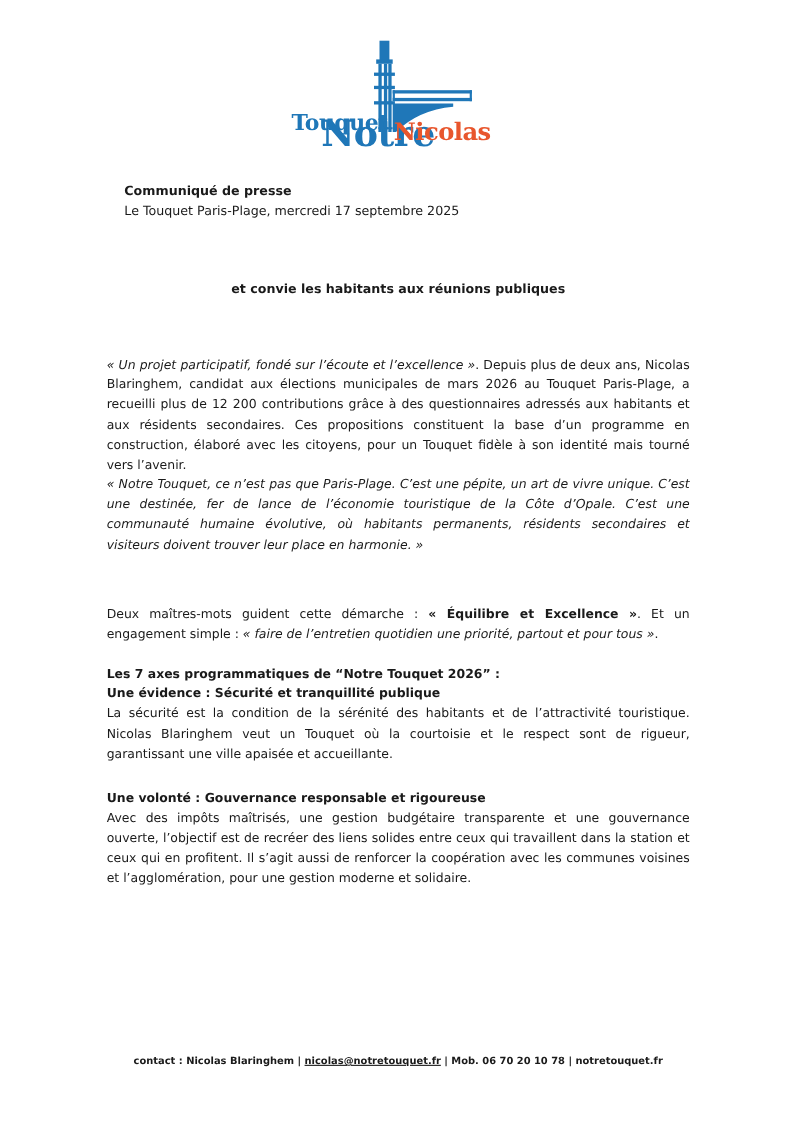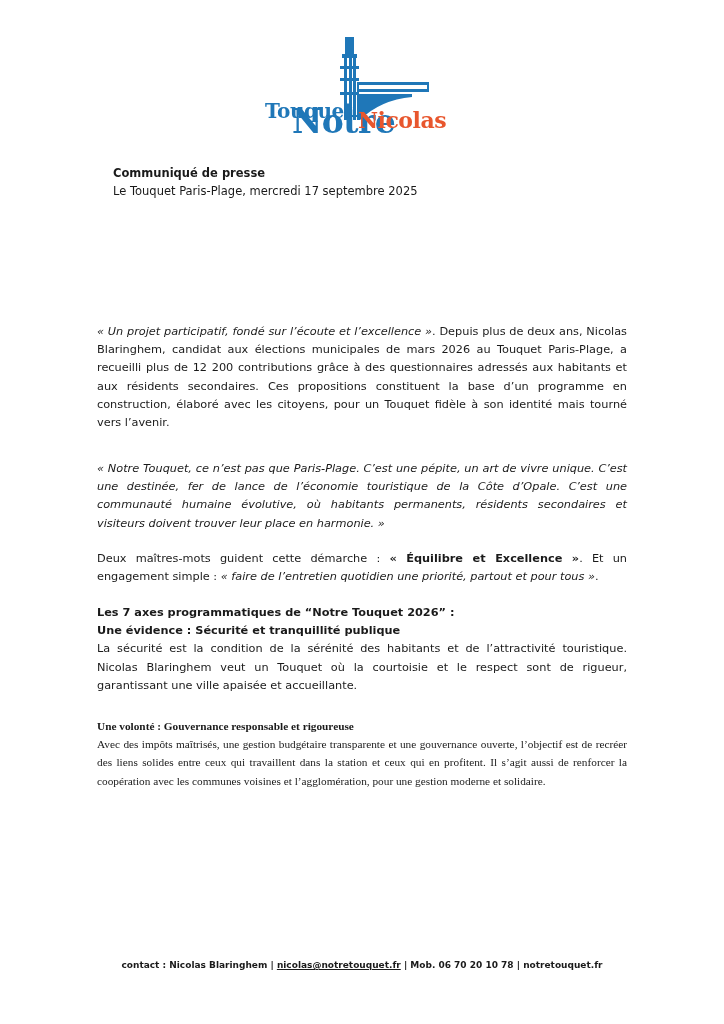--- a/index.html
+++ b/index.html
@@ -48,38 +48,39 @@
   <span class="t-blue" style="left:3px;top:70px;font-size:20px;">Touquet</span>
   <span class="t-orange" style="left:96px;top:79px;font-size:22px;">Nicolas</span>
 </div>
 
 <div class="header-block">
   <div class="h1">Communiqué de presse</div>
   <div class="h2">Le Touquet Paris-Plage, mercredi 17 septembre 2025</div>
 </div>
 
 <div class="title">
+  <div>et convie les habitants aux réunions publiques</div>
 </div>
 
 <div class="para" style="top:323px;">
   <span class="it">« Un projet participatif, fondé sur l’écoute et l’excellence »</span><span>. Depuis plus de deux ans, Nicolas Blaringhem, candidat aux élections municipales de mars 2026 au Touquet Paris-Plage, a recueilli plus de 12 200 contributions grâce à des questionnaires adressés aux habitants et aux résidents secondaires. Ces propositions constituent la base d’un programme en construction, élaboré avec les citoyens, pour un Touquet fidèle à son identité mais tourné vers l’avenir.</span>
 </div>
 
-<div class="para it" style="top:460px;font-style:italic;">« Notre Touquet, ce n’est pas que Paris-Plage. C’est une pépite, un art de vivre unique. C’est une destinée, fer de lance de l’économie touristique de la Côte d’Opale. C’est une communauté humaine évolutive, où habitants permanents, résidents secondaires et visiteurs doivent trouver leur place en harmonie. »</div>
+<div class="para it" style="top:432px;font-style:italic;">« Notre Touquet, ce n’est pas que Paris-Plage. C’est une pépite, un art de vivre unique. C’est une destinée, fer de lance de l’économie touristique de la Côte d’Opale. C’est une communauté humaine évolutive, où habitants permanents, résidents secondaires et visiteurs doivent trouver leur place en harmonie. »</div>
 
 <div class="para" style="top:550px;">
   <span>Deux maîtres-mots guident cette démarche : </span><span class="b">« Équilibre et Excellence »</span><span>. Et un engagement simple : </span><span class="it">« faire de l’entretien quotidien une priorité, partout et pour tous »</span><span>.</span>
 </div>
 
 <div class="para" style="top:604px;">
   <div class="b">Les 7 axes programmatiques de “Notre Touquet 2026” :</div>
   <div class="b">Une évidence : Sécurité et tranquillité publique</div>
   <div>La sécurité est la condition de la sérénité des habitants et de l’attractivité touristique. Nicolas Blaringhem veut un Touquet où la courtoisie et le respect sont de rigueur, garantissant une ville apaisée et accueillante.</div>
 </div>
 
-<div class="para" style="top:717px;font-family:Liberation Serif, serif;">
+<div class="para" style="top:717px;">
   <div class="b">Une volonté : Gouvernance responsable et rigoureuse</div>
   <div>Avec des impôts maîtrisés, une gestion budgétaire transparente et une gouvernance ouverte, l’objectif est de recréer des liens solides entre ceux qui travaillent dans la station et ceux qui en profitent. Il s’agit aussi de renforcer la coopération avec les communes voisines et l’agglomération, pour une gestion moderne et solidaire.</div>
 </div>
 
 <div class="footer">
   <span>contact : Nicolas Blaringhem | </span><span class="mail">nicolas@notretouquet.fr</span><span> | Mob. 06 70 20 10 78 | notretouquet.fr</span>
 </div>
 
 </body></html>

